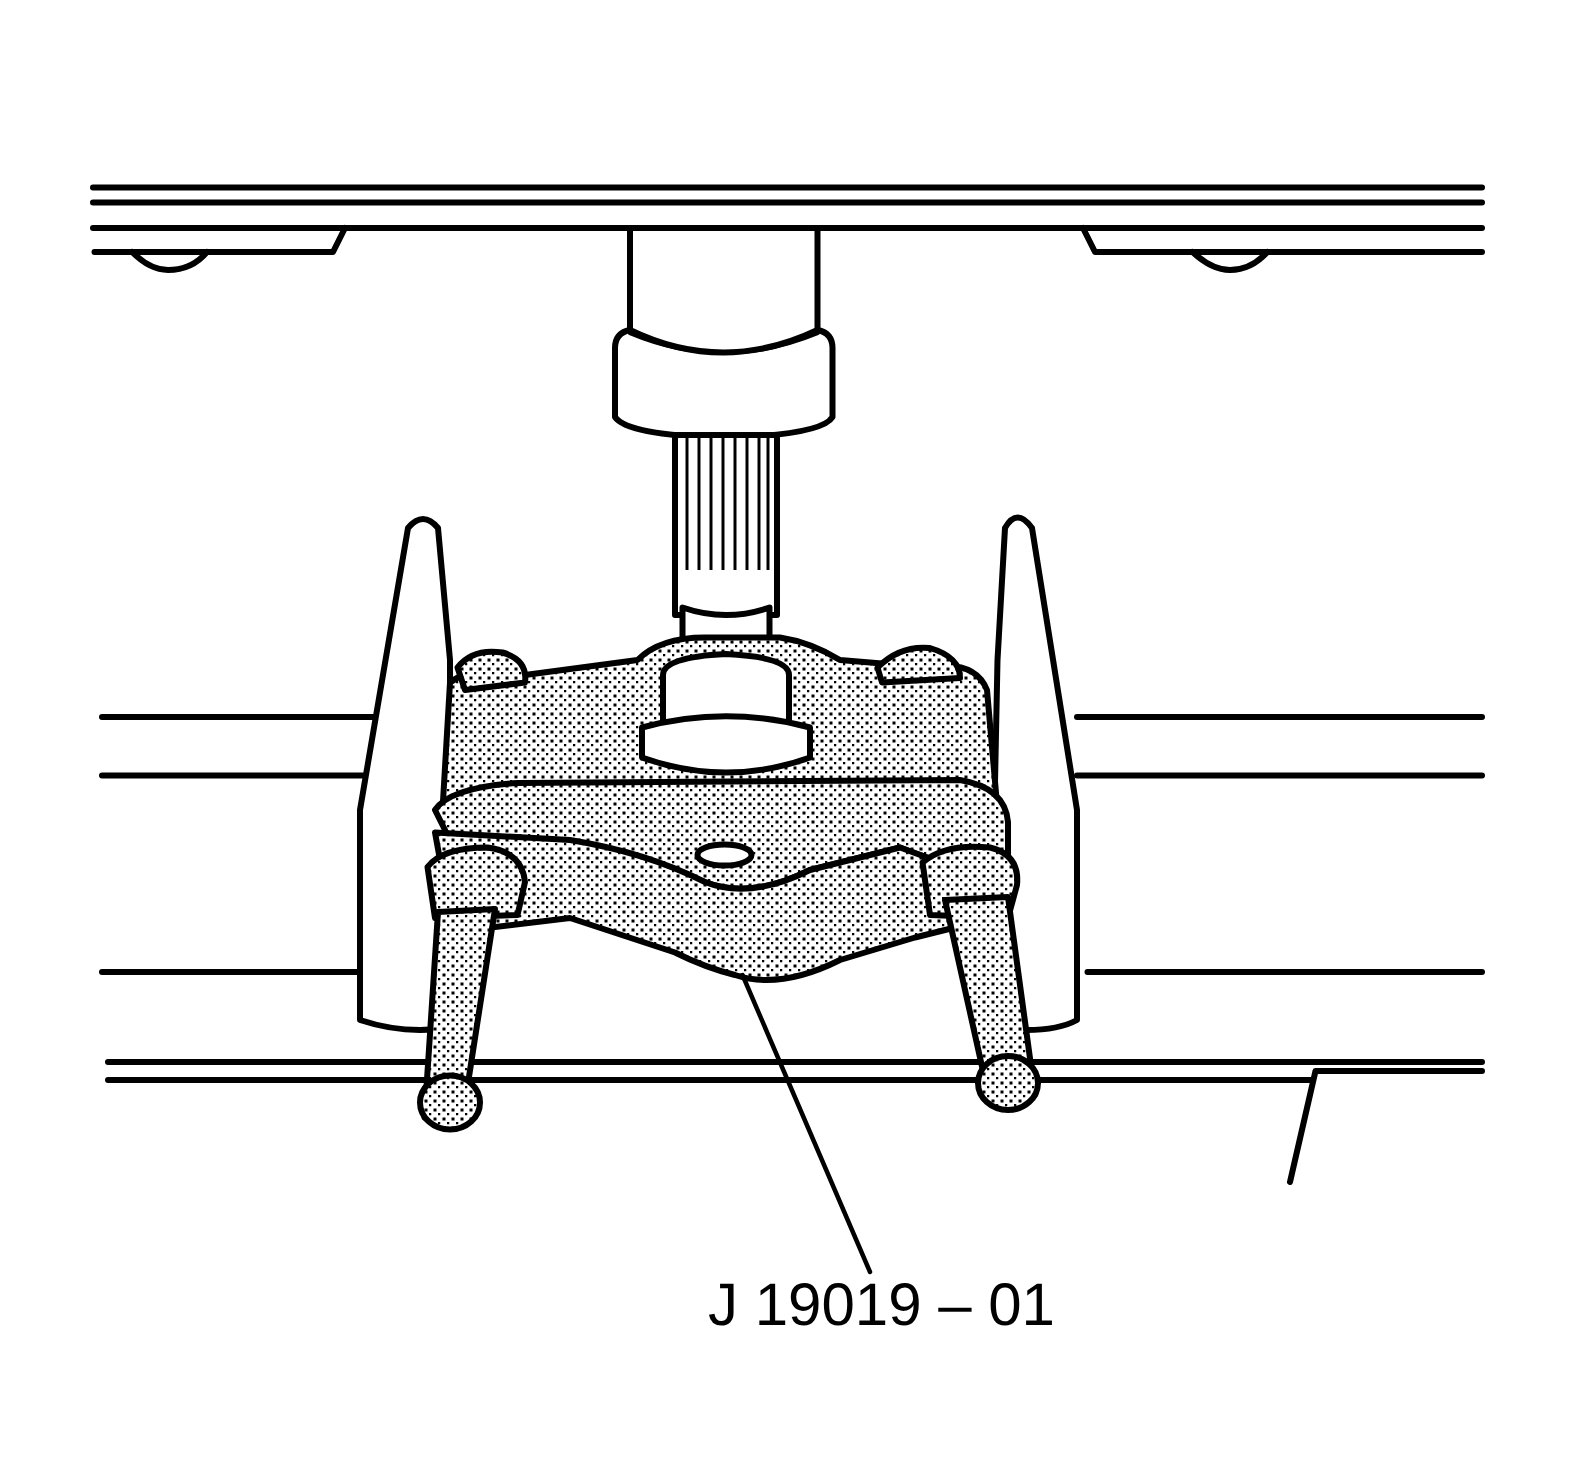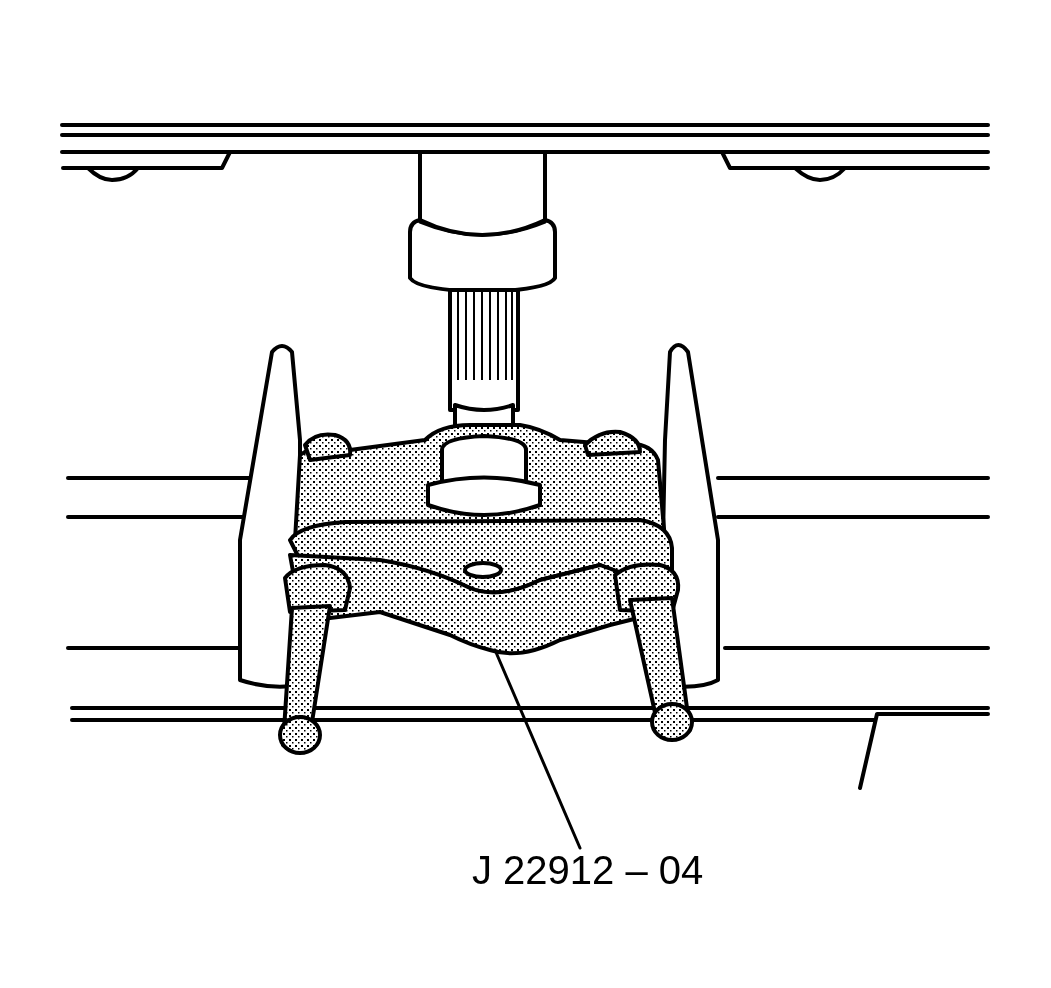--- a/index.html
+++ b/index.html
@@ -97,13 +97,13 @@
     <ellipse class="dot" cx="300" cy="735" rx="20" ry="18"></ellipse>
 
     <path class="dot" d="M615 575 Q630 562 660 565 Q680 570 678 590 L672 612 L620 610 Z"></path>
     <path class="dot" d="M630 600 L672 598 L690 730 Q680 740 660 735 Z"></path>
     <ellipse class="dot" cx="672" cy="722" rx="20" ry="18"></ellipse>
   </g>
 
   <line class="thin" x1="495" y1="650" x2="580" y2="848"></line>
 </svg>
 
-<div class="label">J 22912 – 04</div>
+<div class="label">J 19019 – 01</div>
 
 </body></html>

